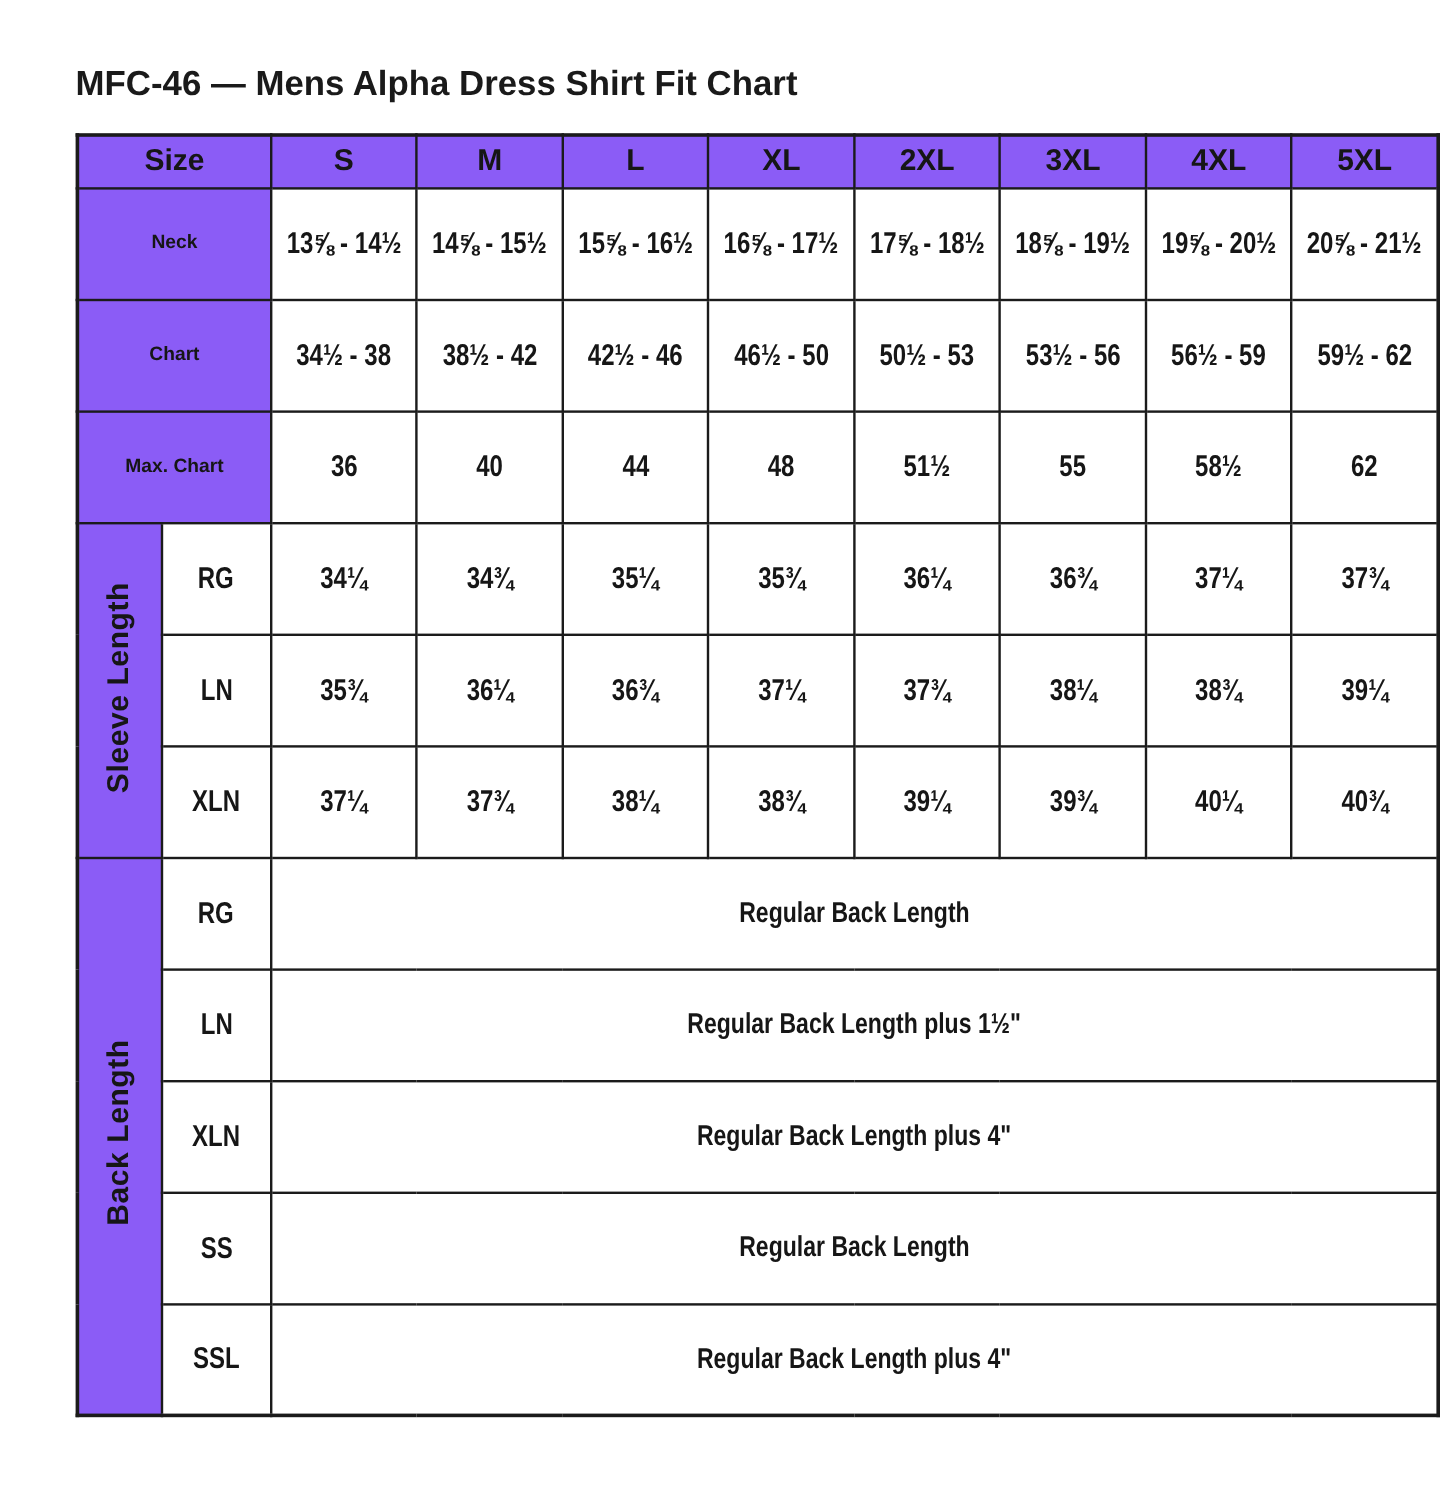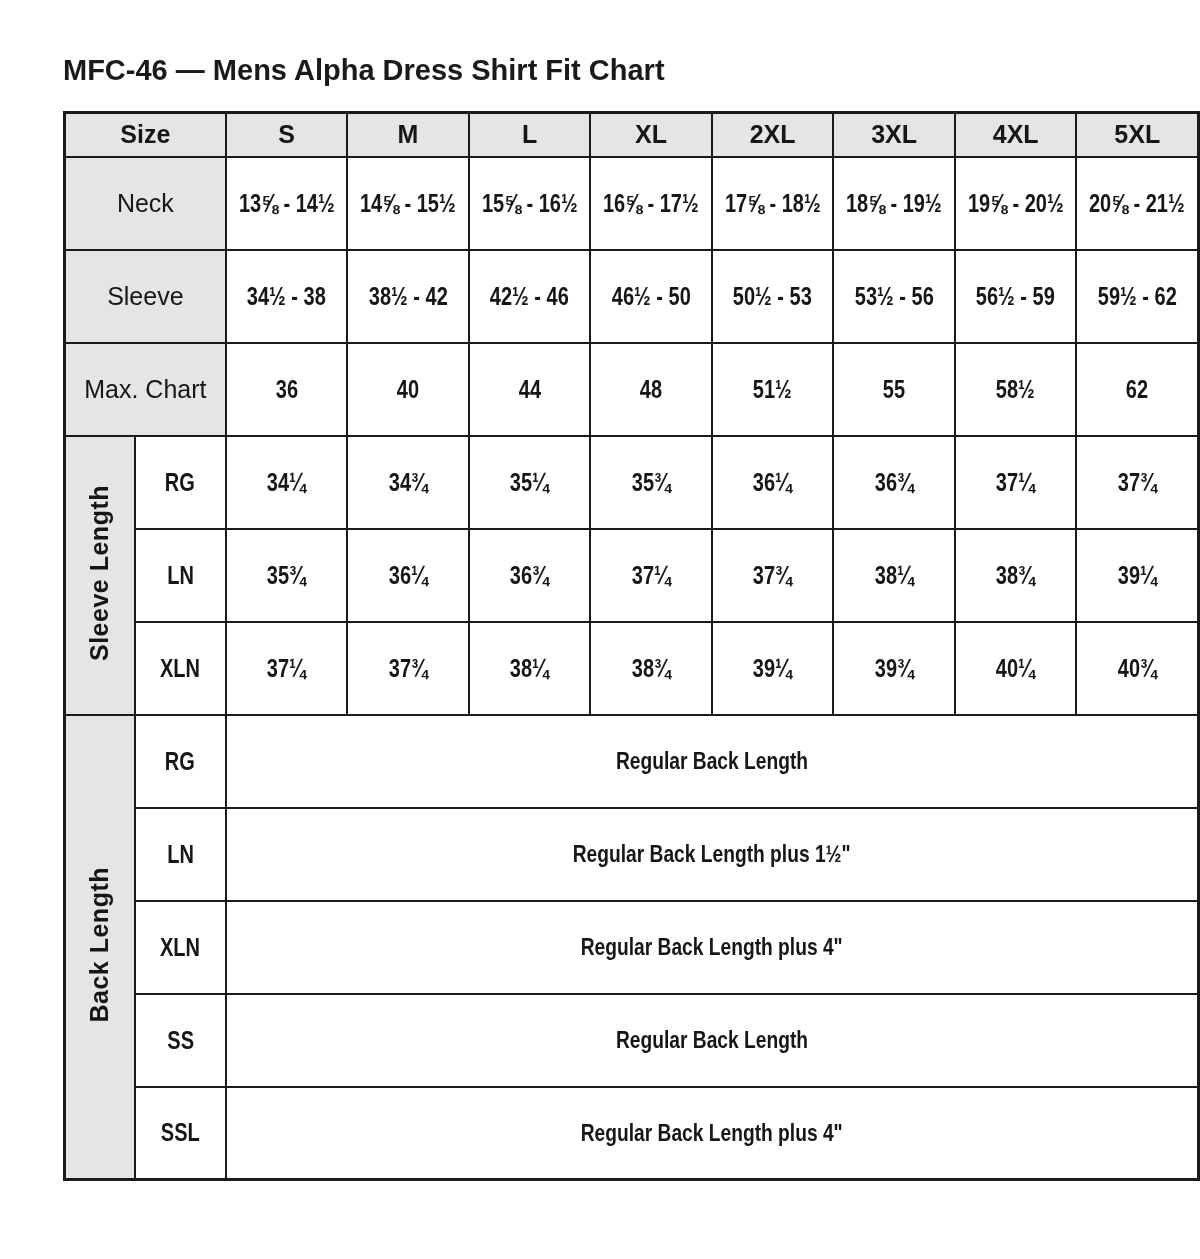--- a/index.html
+++ b/index.html
@@ -15,24 +15,24 @@
     border-collapse:collapse;table-layout:fixed;
     margin:24px 0 0 63px;
     border:3px solid #1b1b1b;
   }
   table.fit th,table.fit td{
     border:2px solid #1b1b1b;
     padding:0;text-align:center;vertical-align:middle;
   }
   tr.hd{height:44px;}
   tr.r{height:93px;}
-  .g{background:#e5e5e5;}
+  .g{background:#8b5cf6;}
   .v{background:#ffffff;}
   .hdr span{font-size:25px;font-weight:bold;}
-  .lbl span{font-size:25px;font-weight:normal;text-align:center;}
+  .lbl span{font-size:16px;font-weight:bold;text-align:center;}
   
   .c{
     display:inline-block;transform:scaleX(0.8);transform-origin:center;
     font-size:25px;font-weight:bold;white-space:nowrap;
   }
   .desc .c{font-size:24px;}
   .vlab .vert{
     display:inline-block;
     writing-mode:vertical-rl;transform:rotate(180deg);
     font-size:25px;font-weight:bold;letter-spacing:.5px;
@@ -77,21 +77,21 @@
       <td class="v"><span class="c">14⅝ - 15½</span></td>
       <td class="v"><span class="c">15⅝ - 16½</span></td>
       <td class="v"><span class="c">16⅝ - 17½</span></td>
       <td class="v"><span class="c">17⅝ - 18½</span></td>
       <td class="v"><span class="c">18⅝ - 19½</span></td>
       <td class="v"><span class="c">19⅝ - 20½</span></td>
       <td class="v"><span class="c">20⅝ - 21½</span></td>
     </tr>
 
     <tr class="r">
-      <th colspan="2" class="g lbl"><span>Sleeve</span></th>
+      <th colspan="2" class="g lbl"><span>Chart</span></th>
       <td class="v"><span class="c">34½ - 38</span></td>
       <td class="v"><span class="c">38½ - 42</span></td>
       <td class="v"><span class="c">42½ - 46</span></td>
       <td class="v"><span class="c">46½ - 50</span></td>
       <td class="v"><span class="c">50½ - 53</span></td>
       <td class="v"><span class="c">53½ - 56</span></td>
       <td class="v"><span class="c">56½ - 59</span></td>
       <td class="v"><span class="c">59½ - 62</span></td>
     </tr>
 

